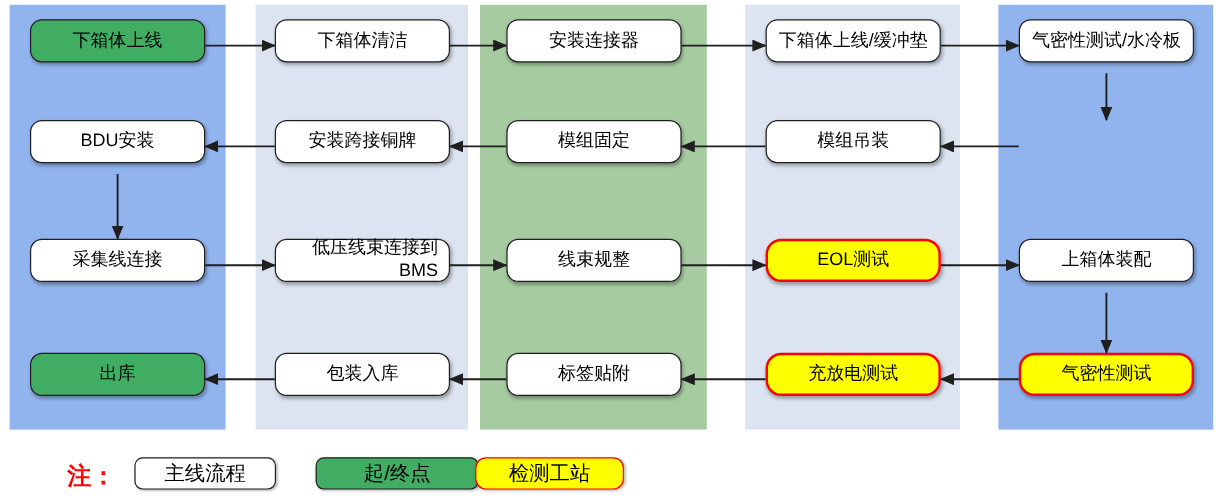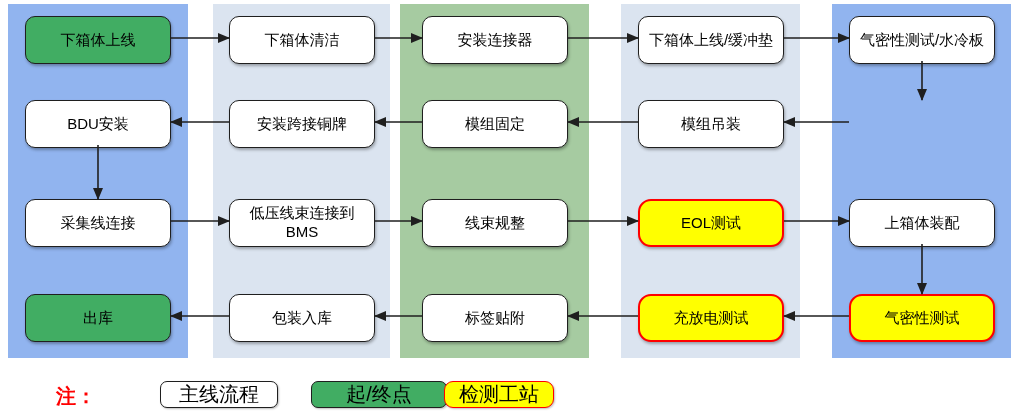--- a/index.html
+++ b/index.html
@@ -10,52 +10,51 @@
     font-family:"Liberation Sans","DejaVu Sans",sans-serif;
     overflow:hidden;
   }
   .lane{position:absolute;top:4px;height:354px;}
   .lane-blue{background:#91B4EF;}
   .lane-light{background:#DBE4F0;}
   .lane-green{background:#A6CBA1;}
 
   .node{
     position:absolute;
-    width:146px;height:48px;
+    width:146px;height:36px;
     box-sizing:border-box;
     display:flex;align-items:center;justify-content:center;
-    text-align:center;
+    text-align:right;
     font-size:15px;line-height:1.25;color:#000;
     padding:2px 9px;
     border-radius:10px;
     background:#ffffff;
     border:1.6px solid #1F1F1F;
     box-shadow:1px 2px 3px rgba(0,0,0,0.30);
   }
   .t-terminal{background:#41AD63;}
   .t-test{background:#FFFF00;border:2px solid #FF0000;border-radius:13px;}
 
   .arrows{position:absolute;left:0;top:0;pointer-events:none;}
 
   .legend-note{
     position:absolute;left:56px;top:383px;
     color:#FF0000;font-weight:bold;font-size:20px;
   }
   .lg{
     position:absolute;top:381px;height:27px;
     box-sizing:border-box;
     display:flex;align-items:center;justify-content:center;
-    font-size:20px;color:#000;
+    font-size:17px;color:#000;
     border-radius:7px;background:#fff;border:1.6px solid #1F1F1F;
     box-shadow:1px 1px 2px rgba(0,0,0,0.25);
-    margin-left:48px;
   }
   .lg-process{left:112px;width:118px;}
   .lg-terminal{left:263px;width:136px;background:#41AD63;}
-  .lg-test{left:396px;width:110px;background:#FFFF00;border:1.8px solid #FF0000;border-radius:9px;}
+  .lg-test{left:396px;width:124px;background:#FFFF00;border:1.8px solid #FF0000;border-radius:9px;}
 </style>
 </head>
 <body>
 
 <div class="canvas">
 
   <div class="lane lane-blue" style="left:8px;width:180px"></div>
   <div class="lane lane-light" style="left:213px;width:177px"></div>
   <div class="lane lane-green" style="left:400px;width:189px"></div>
   <div class="lane lane-light" style="left:621px;width:179px"></div>

